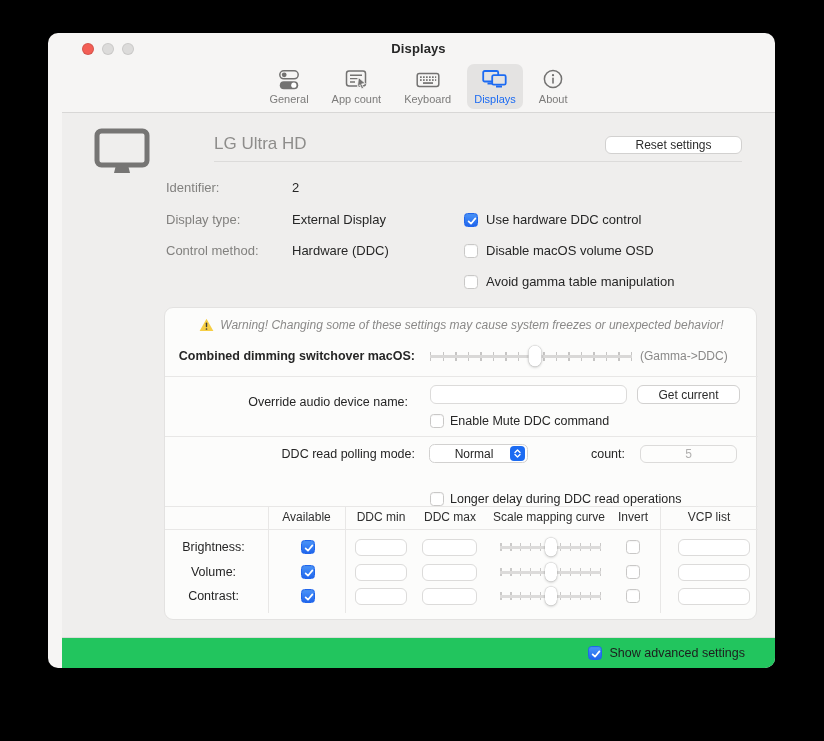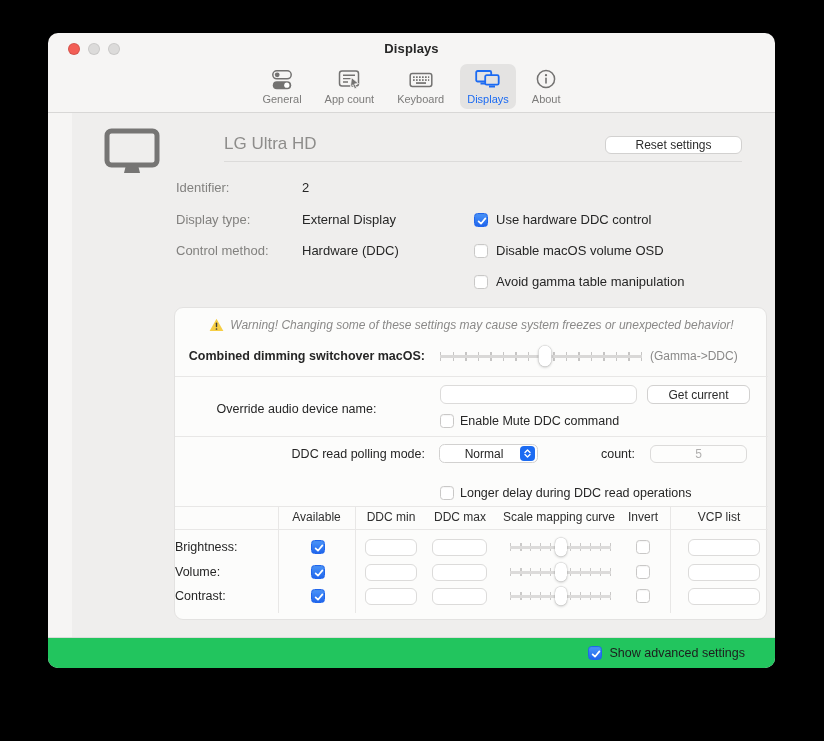--- a/index.html
+++ b/index.html
@@ -2,40 +2,40 @@
 <html><head>
 <meta charset="utf-8">
 <style>
   * { margin:0; padding:0; box-sizing:border-box; }
   html,body { width:824px; height:741px; }
   body { background:#000; font-family:"Liberation Sans","DejaVu Sans",sans-serif; -webkit-font-smoothing:antialiased; }
   .stage { position:relative; width:824px; height:741px; background:#000; overflow:hidden; }
 
   .window { position:absolute; left:48px; top:33px; width:727px; height:635px;
             background:#f6f5f4; border-radius:10px; overflow:hidden;
-            box-shadow:0 20px 45px rgba(0,0,0,.6), 0 0 0 1px rgba(0,0,0,.35); }
+            box-shadow:0 20px 45px rgba(0,0,0,.6), 0 0 0 1px rgba(0,0,0,.35);padding-left:14px; }
 
   
   .titlebar { position:relative; height:31px; display:flex; align-items:center; justify-content:center; }
   .traffic { position:absolute; left:20px; top:0; height:31px; display:flex; align-items:center; gap:8px; }
   .light { width:12px; height:12px; border-radius:50%; display:inline-block; }
   .light.red  { background:#f35e55; border:0.5px solid rgba(0,0,0,.12); }
   .light.gray { background:#dcdbda; border:0.5px solid rgba(0,0,0,.08); }
   .win-title { font-size:13px; font-weight:700; color:#272727; letter-spacing:.1px; }
 
   
   .toolbar { height:49px; display:flex; justify-content:center; align-items:flex-start; gap:9px; border-bottom:1px solid #d8d7d6; }
   .tab { display:flex; flex-direction:column; align-items:center; gap:1px; padding:4px 7px 3px; border-radius:7px; cursor:default; }
   .tab.selected { background:#e4e3e2; }
   .tab-icon { width:28px; height:24px; display:flex; align-items:center; justify-content:center; }
   .tab-label { font-size:11px; color:#7c7b7a; line-height:13px; }
   .tab.selected .tab-label { color:#1c6bf2; }
 
   
-  .content { position:relative; height:524px; background:#efeeed;margin-left:24px; }
+  .content { position:relative; height:524px; background:#efeeed; }
 
   .monitor-icon { position:absolute; left:30px; top:14px; }
   .display-name { position:absolute; left:152px; top:21px; font-size:17px; color:#8e8d8b; }
   .reset-btn { position:absolute; right:33px; top:23px; width:137px; height:18px; background:#fff;
                border:1px solid #d2d1d0; border-radius:6px; font-size:12px; color:#2c2c2c;
                display:flex; align-items:center; justify-content:center; }
   .header-divider { position:absolute; left:152px; right:33px; top:48px; height:1px; background:#dcdbda; }
 
   .info-label { position:absolute; left:104px; width:120px; font-size:13px; color:#82817f; line-height:16px; }
   .info-value { position:absolute; left:230px; font-size:13px; color:#262626; line-height:16px; }
@@ -85,21 +85,21 @@
   .p-check-row { position:absolute; display:flex; align-items:center; gap:6px; }
   .p-check-label { font-size:12.5px; color:#262626; }
 
   .dropdown { position:absolute; left:264px; top:136px; width:99px; height:19px; background:#fff;
               border:1px solid #d2d1d0; border-radius:5.5px; display:flex; align-items:center; padding:0 2px 0 8px; }
   .dropdown-value { flex:1; text-align:center; font-size:12px; color:#262626; }
   .stepper { width:15px; height:15px; border-radius:4px; background:#1c6bf2; flex:none;
              display:flex; align-items:center; justify-content:center; }
 
   .th { position:absolute; font-size:12px; color:#2f2f2f; line-height:15px; text-align:center; }
-  .row-label { position:absolute; left:0; width:97px; text-align:left; font-size:12.5px; color:#262626; line-height:16px; }
+  .row-label { position:absolute; left:0; width:97px; text-align:center; font-size:12.5px; color:#262626; line-height:16px; }
   .cell-check { position:absolute; }
 
   
   .footer { height:31px; background:#22c55e; border-top:1px solid #dcdbda;
             display:flex; align-items:center; justify-content:flex-end; gap:7px; padding-right:30px; }
   .footer-label { font-size:12.5px; font-weight:500; color:#1d1d1d; }
 </style>
 </head>
 <body>
 
@@ -237,21 +237,21 @@
         </div>
 
         <div class="p-label bold" style="left:0; top:40px; width:250px;">Combined dimming switchover macOS:</div>
         <div class="tick-slider" style="left:265px; top:37px; width:202px;">
           <div class="thumb" style="left: 52%;"></div>
         </div>
         <div class="p-suffix" style="left:475px; top:40px;">(Gamma-&gt;DDC)</div>
 
         <div class="p-divider" style="top:68px"></div>
 
-        <div class="p-label" style="left:0; top:93px; width:243px;text-align:center;">Override audio device name:</div>
+        <div class="p-label" style="left:0; top:86px; width:243px;">Override audio device name:</div>
         <input class="field" style="left: 265px; top: 77px; width: 197px; height: 19px;" value="">
         <div class="mini-btn" style="left:472px; top:77px; width:103px; height:19px;">Get current</div>
         <div class="p-check-row" style="left:265px; top:106px;">
           <span class="checkbox">
             
           </span>
           <span class="p-check-label">Enable Mute DDC command</span>
         </div>
 
         <div class="p-divider" style="top:128px"></div>
@@ -261,21 +261,21 @@
           <span class="dropdown-value">Normal</span>
           <span class="stepper">
             <svg width="11" height="11" viewBox="0 0 11 11">
               <path d="M3 4.4 L5.5 1.9 L8 4.4" stroke="#fff" stroke-width="1.4" fill="none" stroke-linecap="round" stroke-linejoin="round"></path>
               <path d="M3 6.6 L5.5 9.1 L8 6.6" stroke="#fff" stroke-width="1.4" fill="none" stroke-linecap="round" stroke-linejoin="round"></path>
             </svg>
           </span>
         </div>
         <div class="p-label" style="left:410px; top:138px; width:50px;">count:</div>
         <div class="field disabled" style="left:475px; top:137px; width:97px; height:18px; line-height:16px;">5</div>
-        <div class="p-check-row" style="left:265px; top:178px;">
+        <div class="p-check-row" style="left:265px; top:184px;">
           <span class="checkbox">
             
           </span>
           <span class="p-check-label">Longer delay during DDC read operations</span>
         </div>
 
         <div class="p-divider" style="top:198px"></div>
         <div class="v-divider" style="left:103px; top:198px; height:107px;"></div>
         <div class="v-divider" style="left:180px; top:198px; height:107px;"></div>
         <div class="v-divider" style="left:495px; top:198px; height:107px;"></div>

